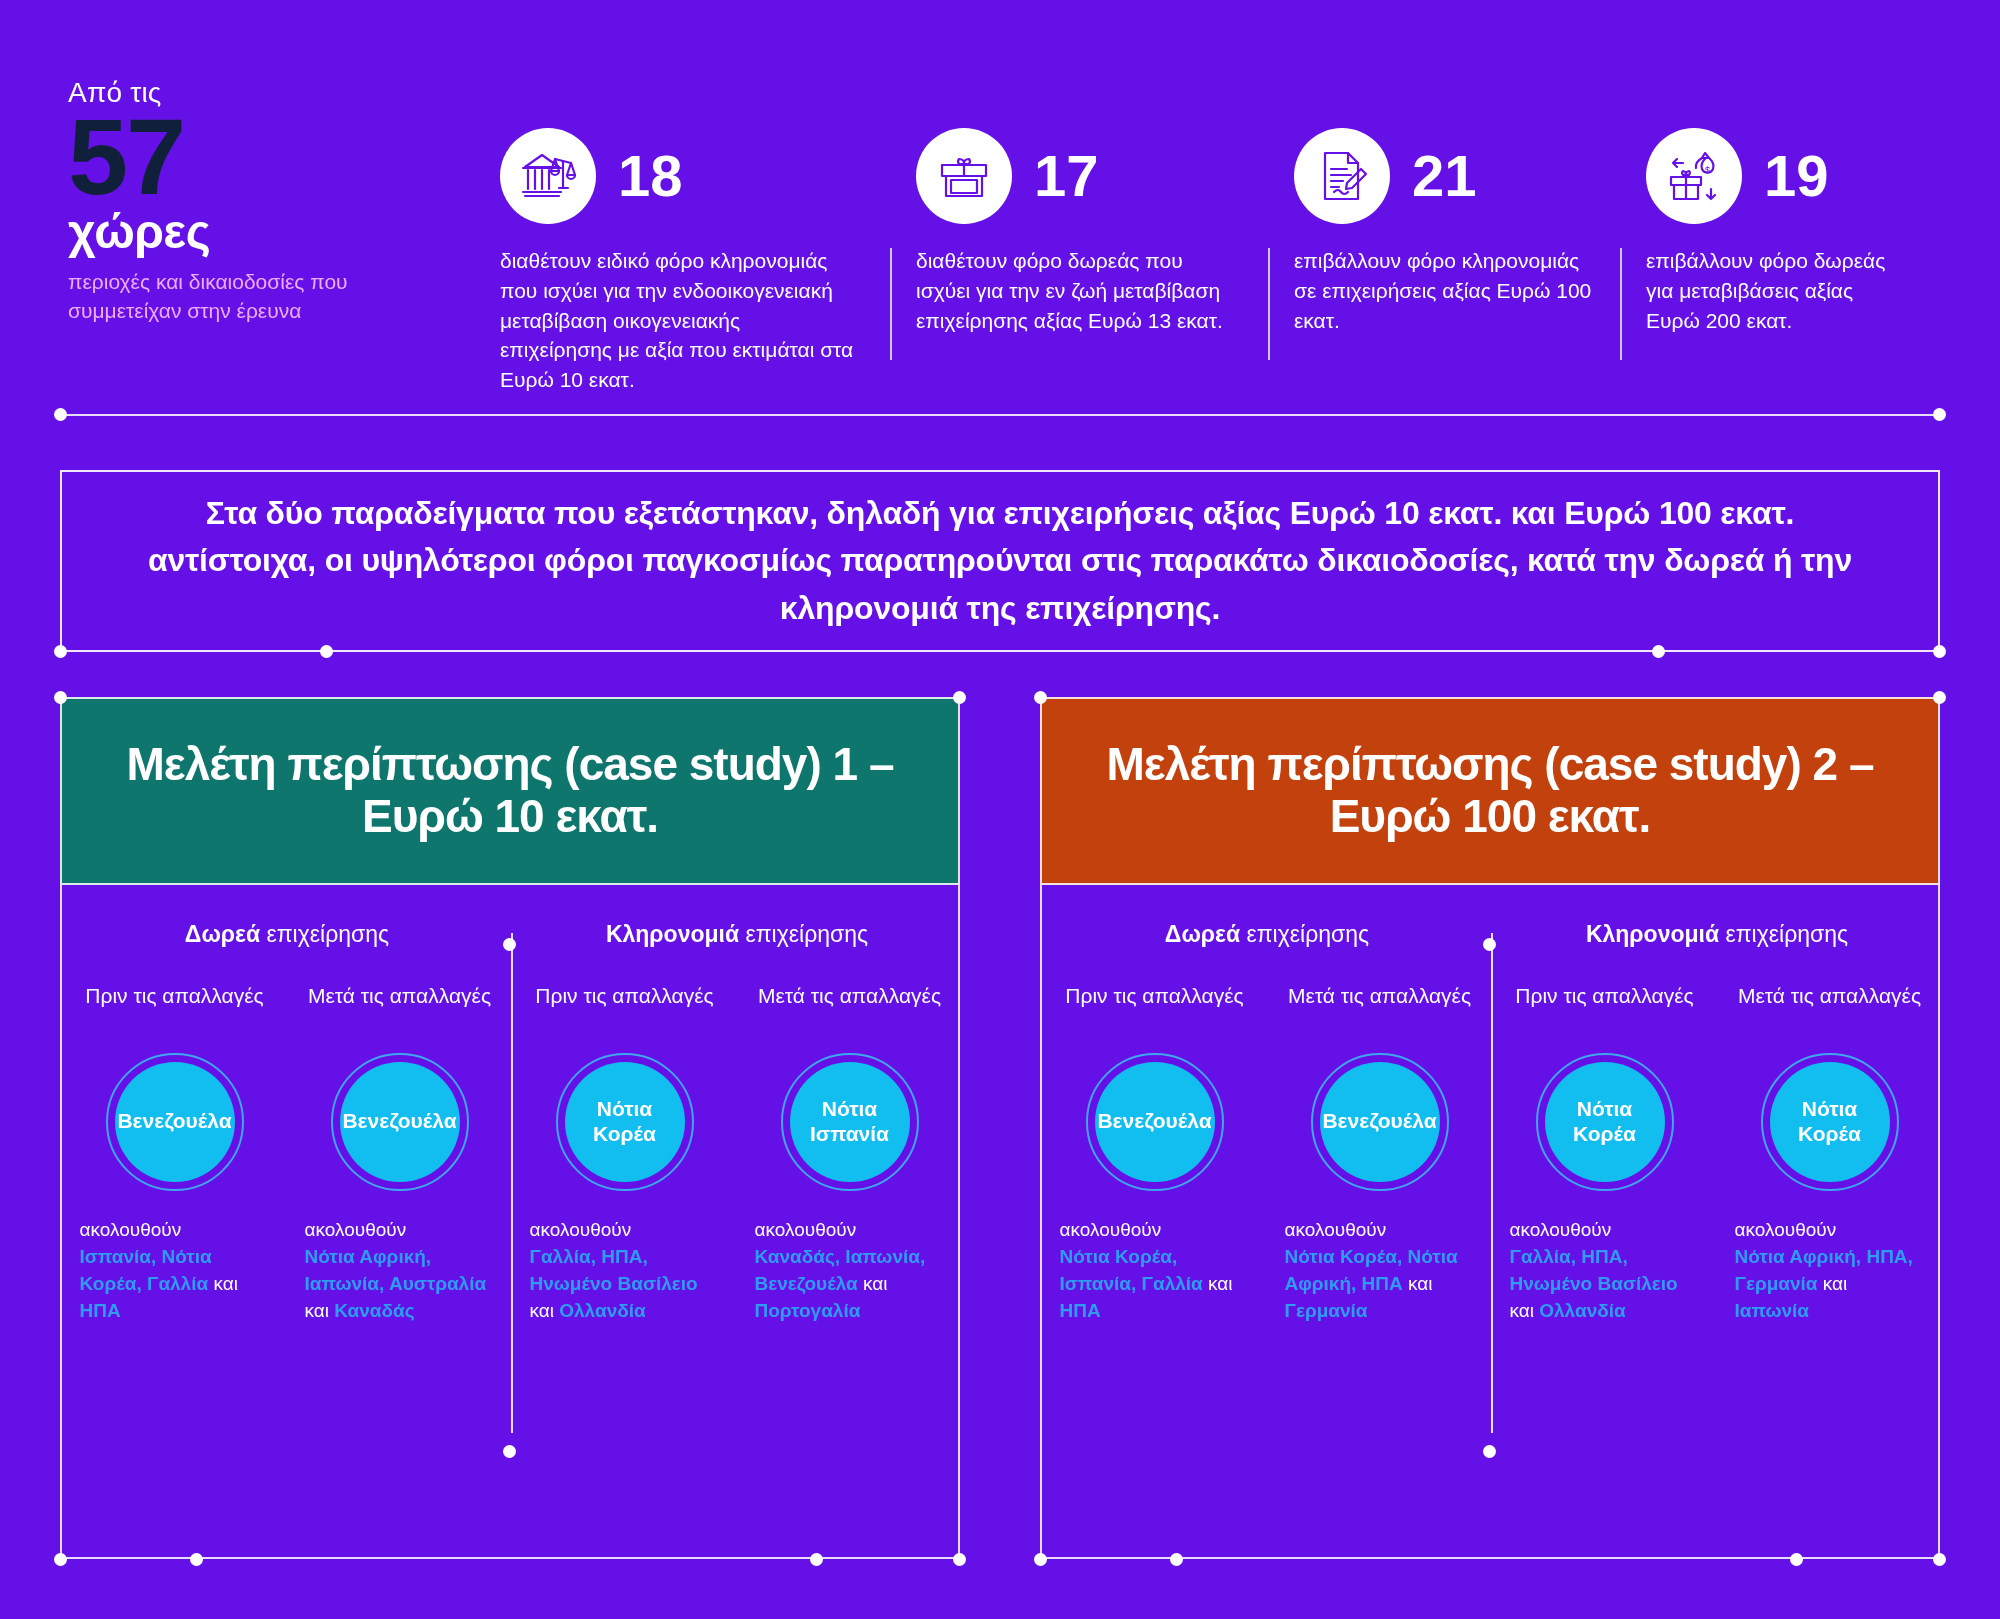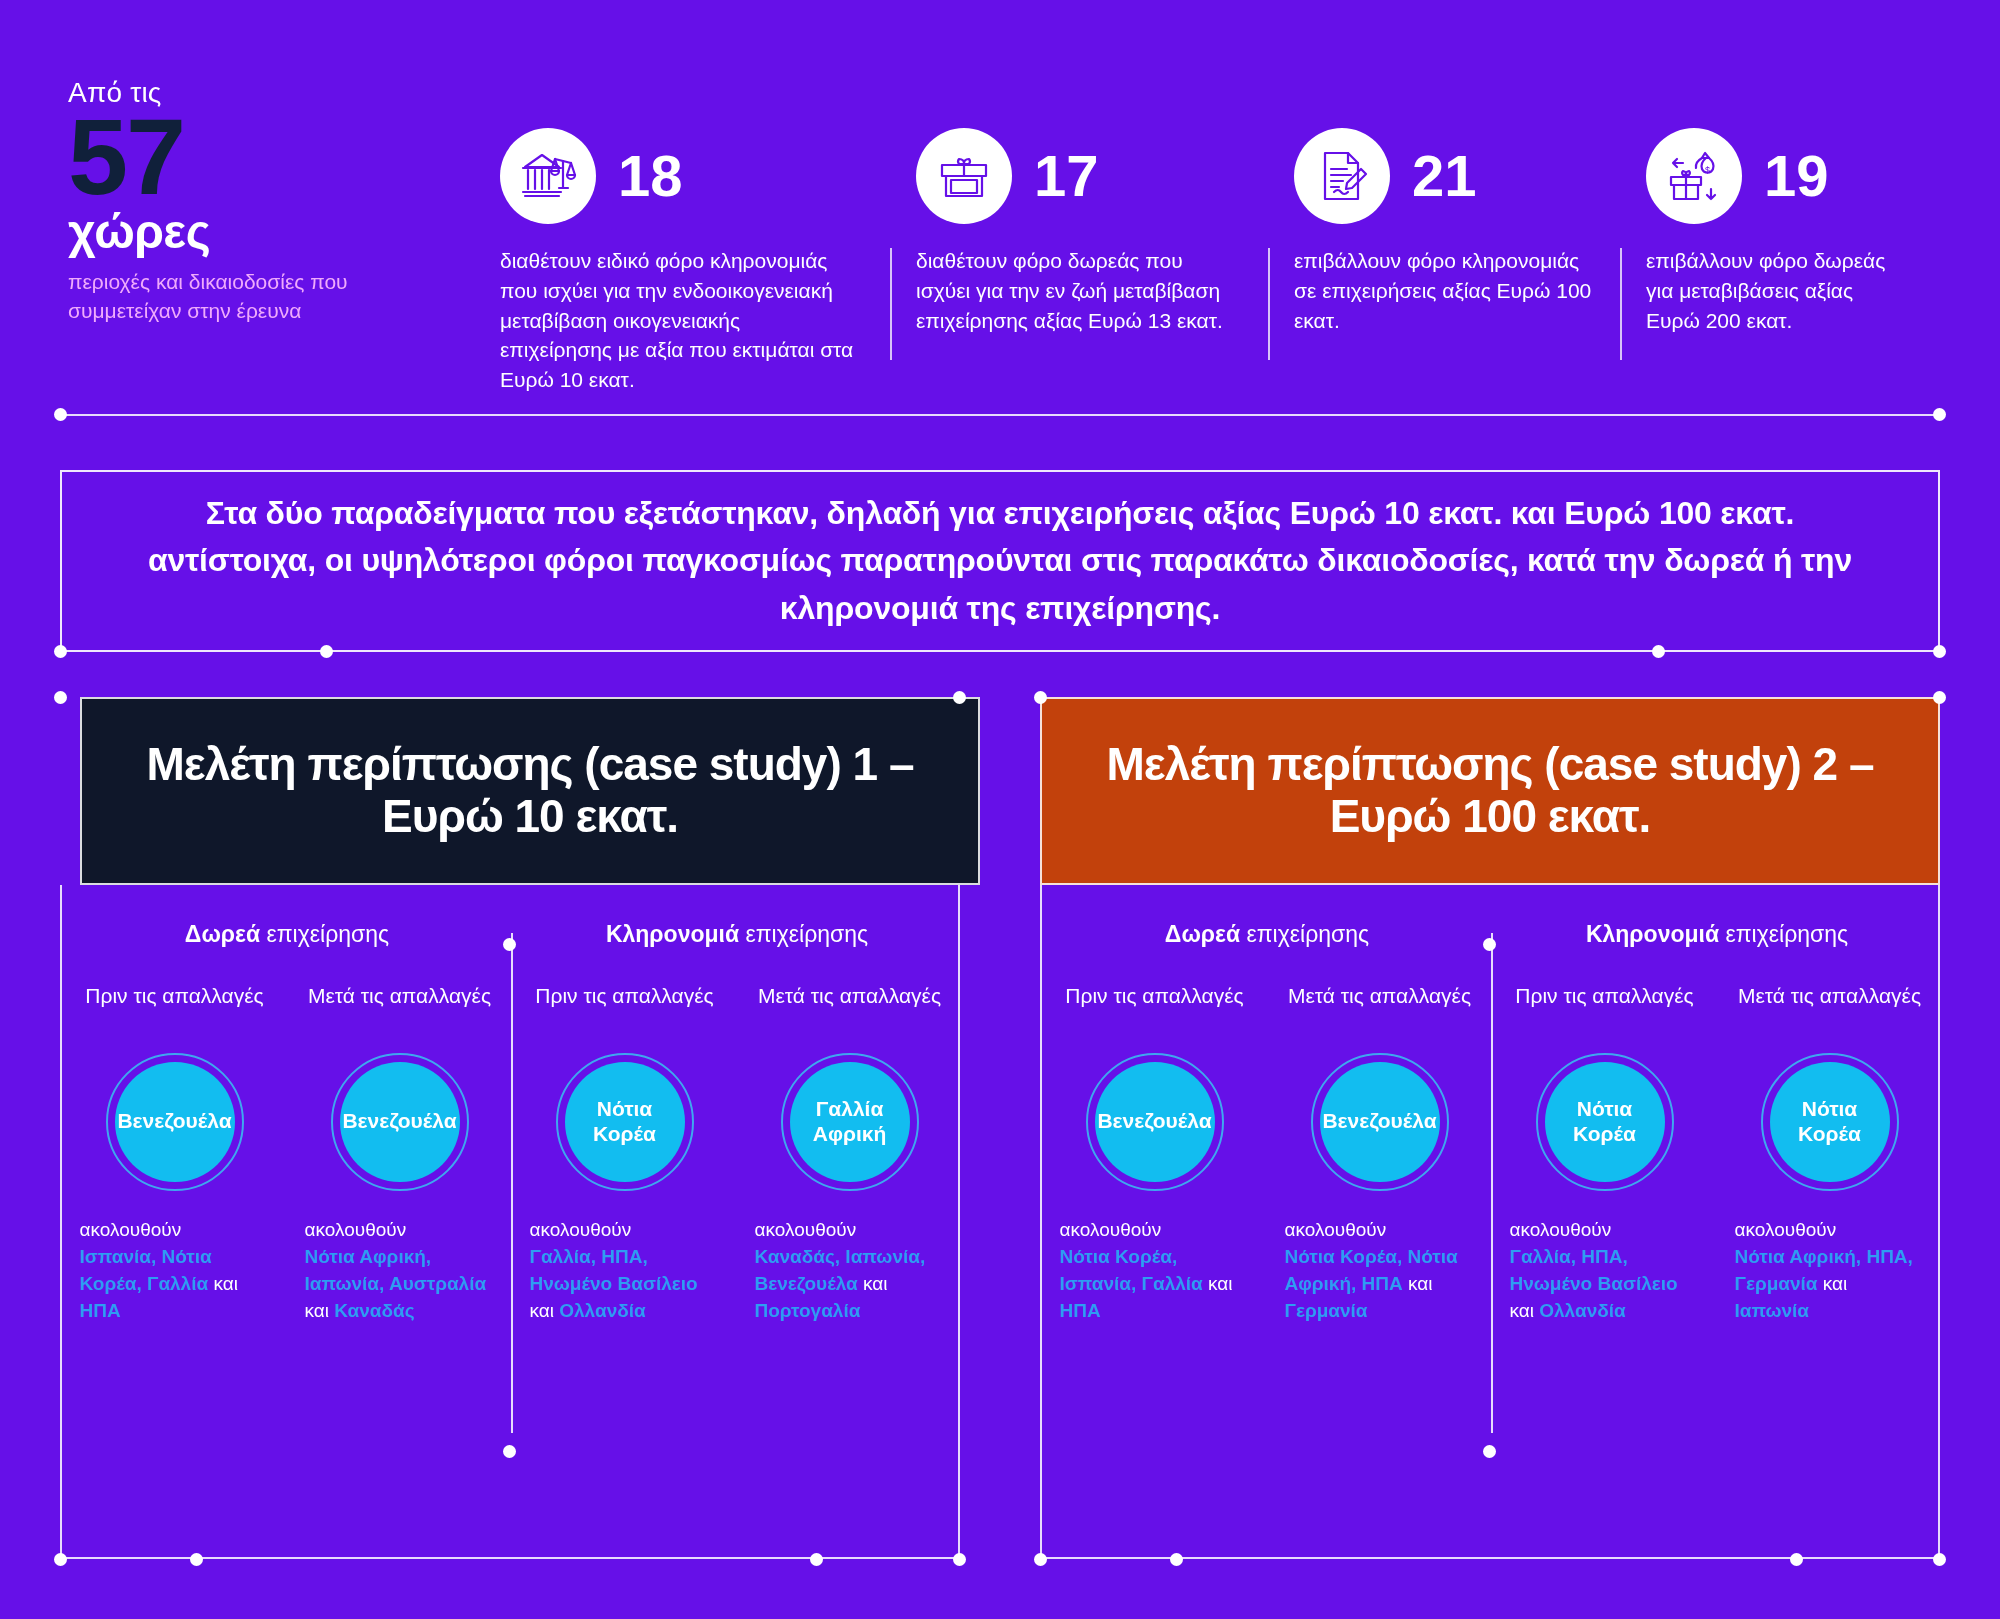--- a/index.html
+++ b/index.html
@@ -80,21 +80,21 @@
   
   .case { position: absolute; top: 697px; width: 900px; height: 862px; }
   .case-1 { left: 60px; }
   .case-2 { left: 1040px; }
 
   .case-header {
     position: relative; width: 900px; height: 188px;
     border: 2px solid rgba(255,255,255,.85);
     display: flex; align-items: center; justify-content: center;
   }
-  .case-1 .case-header { background: #0f172a; margin-left: 20px; }
+  .case-1 .case-header { background: #0f766e; }
   .case-2 .case-header { background: #c2410c; }
   .case-header h2 {
     color: #ffffff; font-size: 46px; font-weight: 700; line-height: 1.12;
     text-align: center; width: 830px; letter-spacing: -1px;
   }
 
   .case-body {
     position: relative; width: 900px; height: 674px;
     border: 2px solid rgba(255,255,255,.85); border-top: none;
   }
@@ -307,21 +307,21 @@
               <div class="follow">
                 <span class="lead">ακολουθούν</span><br>
                 <span class="ctry">Γαλλία, ΗΠΑ, Ηνωμένο Βασίλειο</span><span class="lead"> και </span><span class="ctry">Ολλανδία</span>
               </div>
             </div>
             <div class="cell">
               <div class="cell-label">Μετά τις απαλλαγές</div>
               <div class="bubble">
                 <div class="ring"></div>
                 <div class="fill"></div>
-                <span>Γαλλία Αφρική</span>
+                <span>Νότια Ισπανία</span>
               </div>
               <div class="follow">
                 <span class="lead">ακολουθούν</span><br>
                 <span class="ctry">Καναδάς, Ιαπωνία, Βενεζουέλα</span><span class="lead"> και </span><span class="ctry">Πορτογαλία</span>
               </div>
             </div>
           </div>
         </div>
 
       </div>

